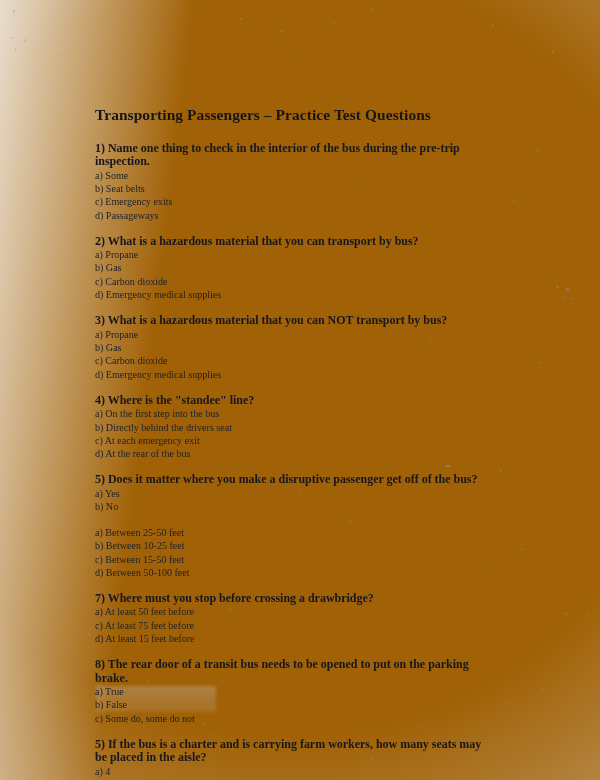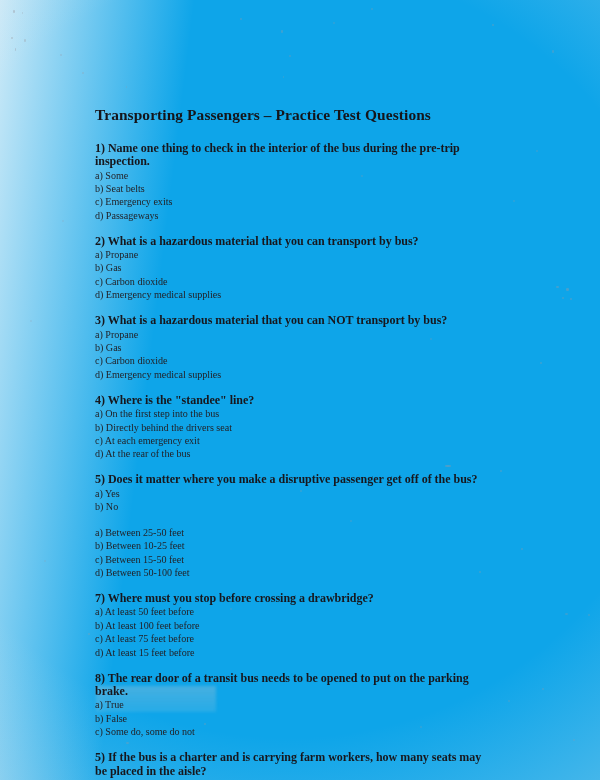--- a/index.html
+++ b/index.html
@@ -13,21 +13,21 @@
     background: #ffffff;
     font-family: "Liberation Serif", "DejaVu Serif", serif;
     overflow: hidden;
     position: relative;
   }
 
   
   #page {
     position: absolute;
     inset: 0;
-    background: #0ea5e9;
+    background: #a16207;
     overflow: hidden;
   }
 
   
   #paper-tone {
     position: absolute;
     inset: 0;
     background:
       radial-gradient(ellipse 120% 90% at 48% 45%, rgba(255,255,255,0) 55%, rgba(236,236,238,0.55) 100%),
       linear-gradient(97deg, rgba(250,250,251,0.8) 0%, rgba(255,255,255,0) 28%);
@@ -198,21 +198,20 @@
         </div>
         <div class="question-block">
           <p class="answer">a) Between 25-50 feet</p>
           <p class="answer">b) Between 10-25 feet</p>
           <p class="answer">c) Between 15-50 feet</p>
           <p class="answer">d) Between 50-100 feet</p>
         </div>
         <div class="question-block">
           <p class="question-text">7) Where must you stop before crossing a drawbridge?</p>
           <p class="answer">a) At least 50 feet before</p>
-          <p class="answer">b) At least 100 feet before</p>
           <p class="answer">c) At least 75 feet before</p>
           <p class="answer">d) At least 15 feet before</p>
         </div>
         <div class="question-block">
           <p class="question-text">8) The rear door of a transit bus needs to be opened to put on the parking brake.</p>
           <p class="answer">a) True</p>
           <p class="answer">b) False</p>
           <p class="answer">c) Some do, some do not</p>
         </div>
         <div class="question-block">

